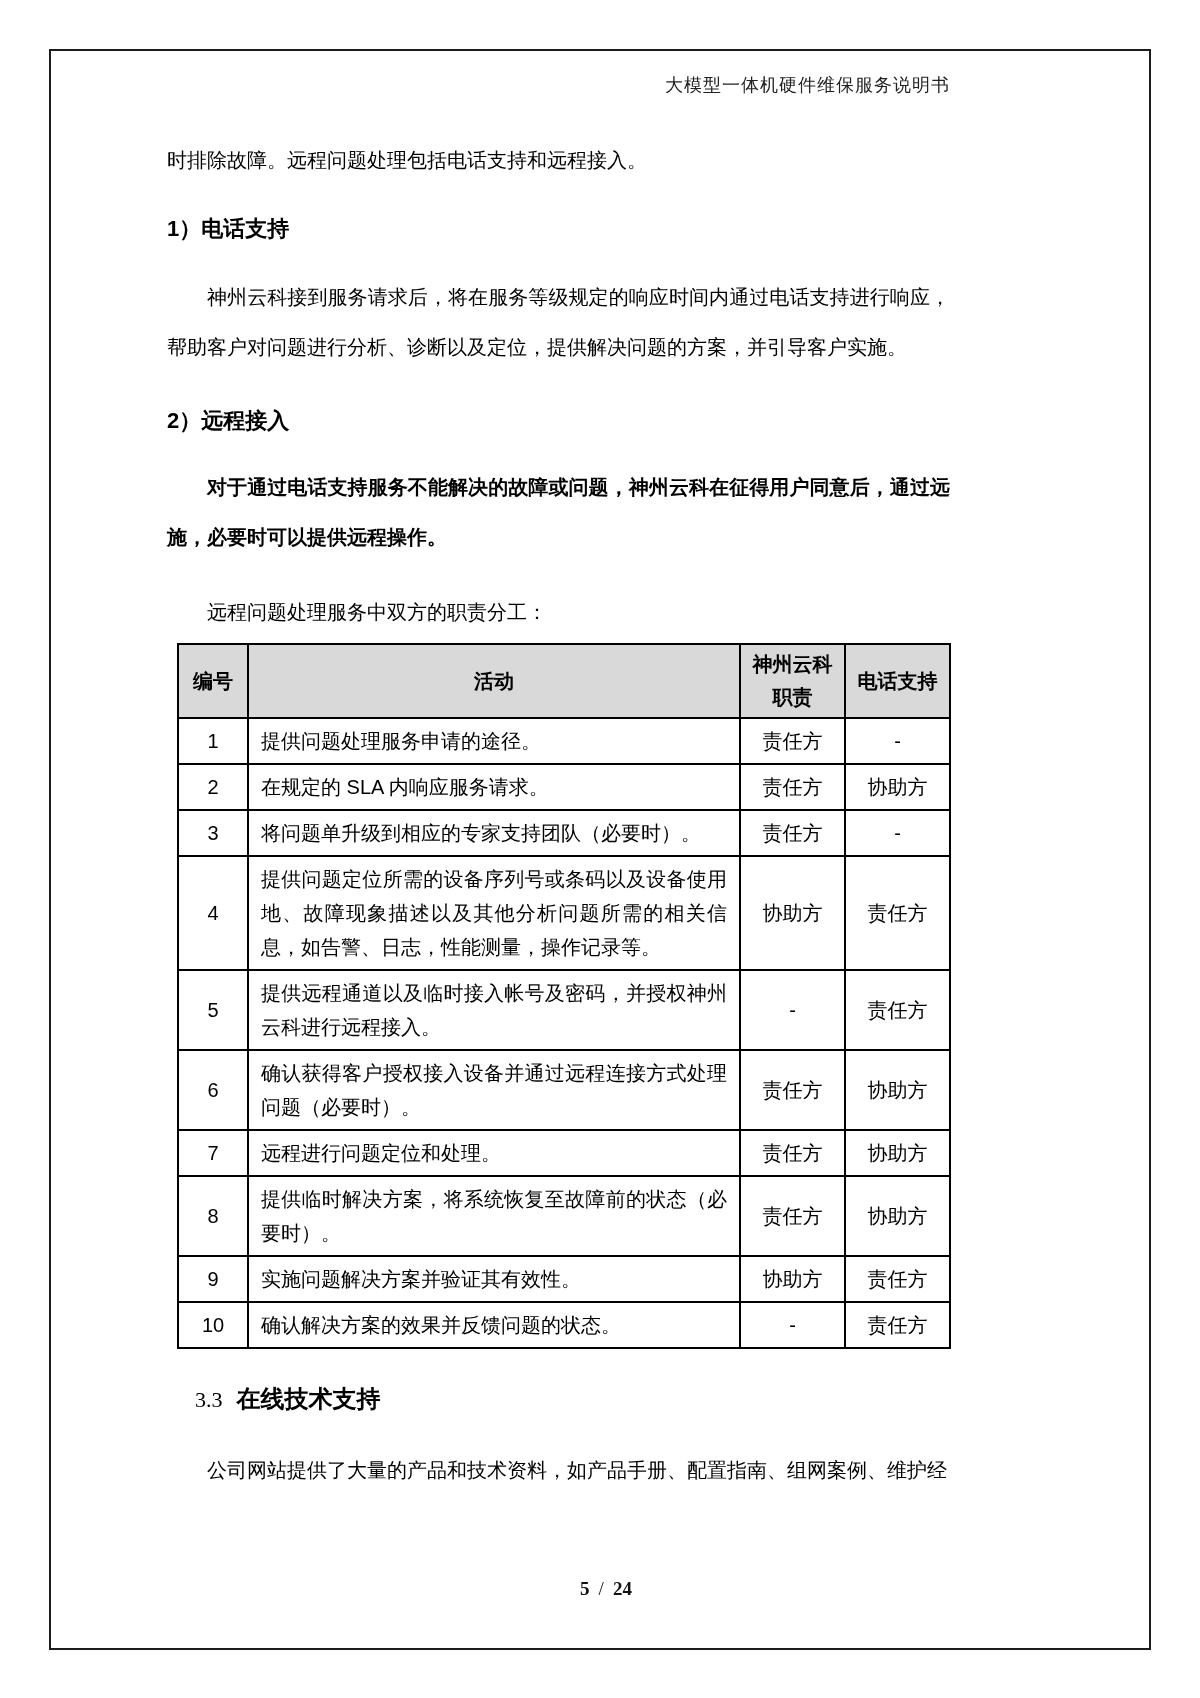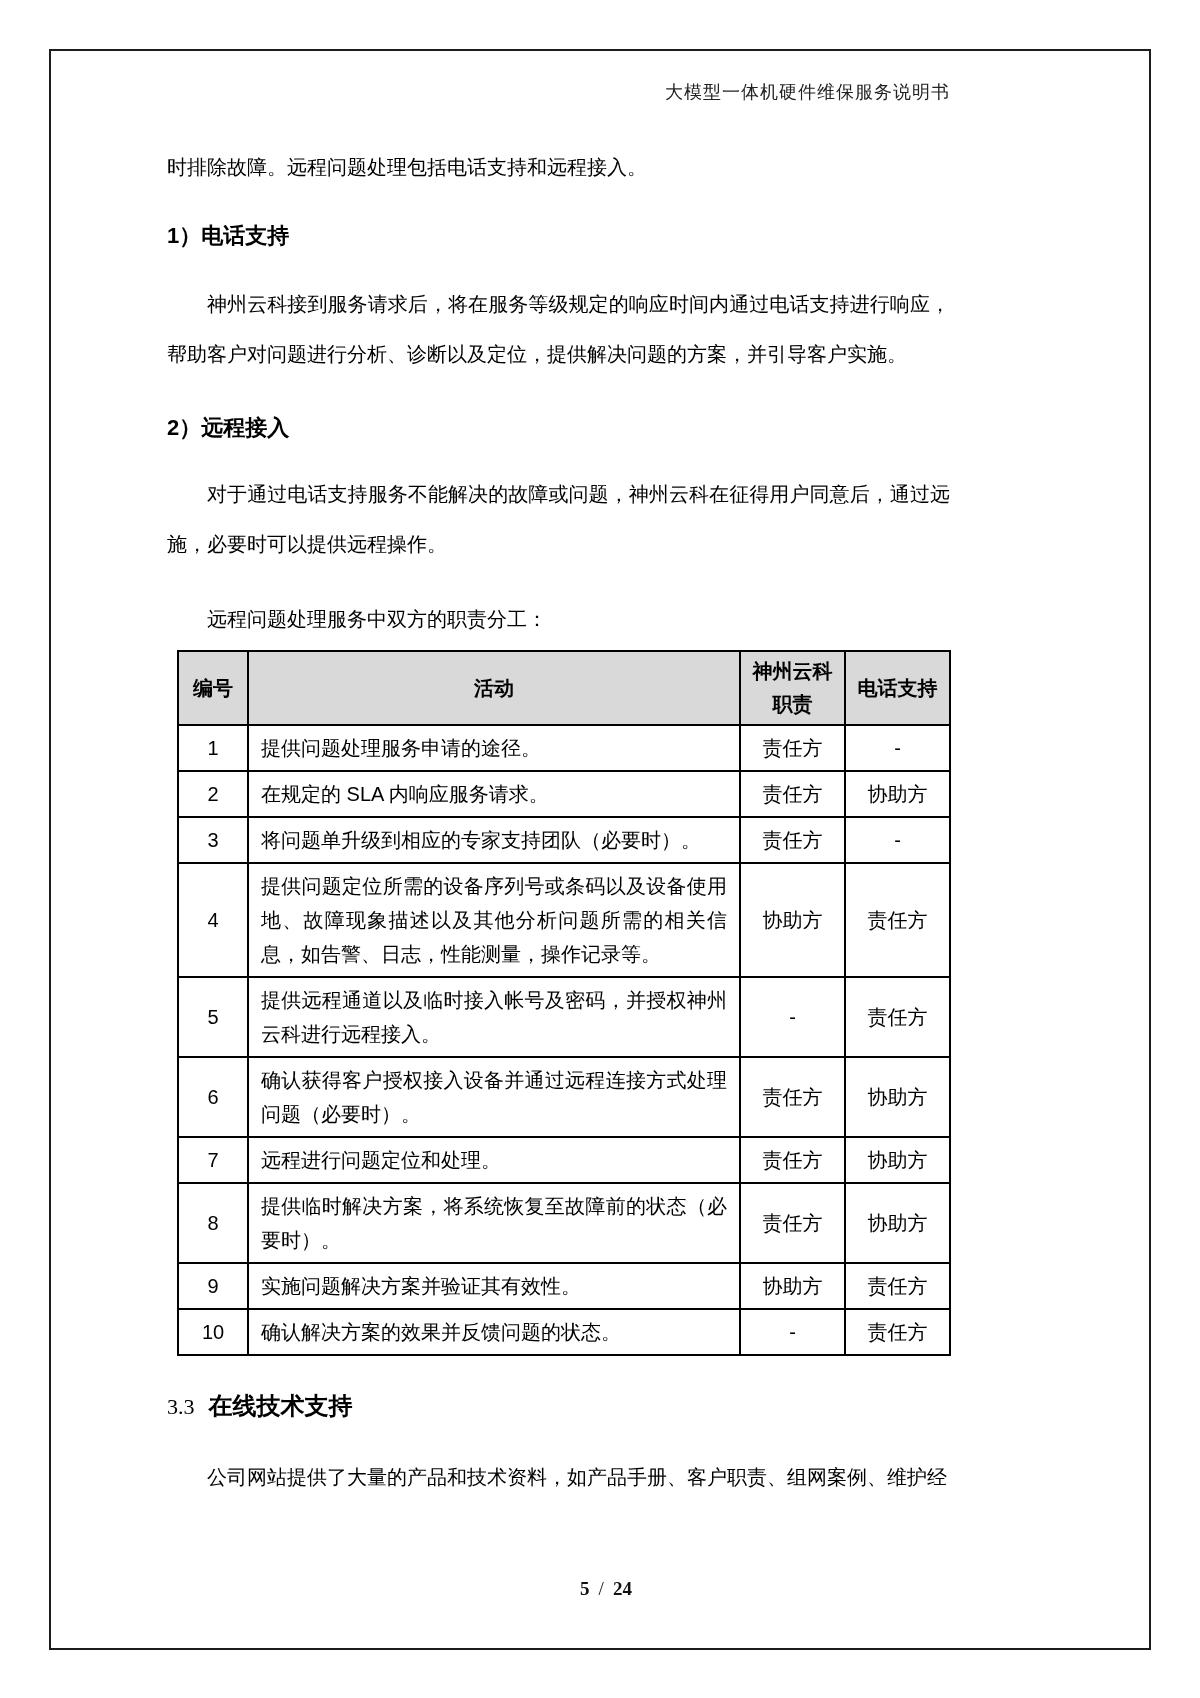--- a/index.html
+++ b/index.html
@@ -7,60 +7,60 @@
   body {
     width:1200px; height:1698px; position:relative;
     font-family:"Liberation Sans", sans-serif; color:#000;
     overflow:hidden;
   }
   .frame {
     position:absolute; left:49px; top:49px;
     width:1102px; height:1601px;
     border:2px solid #1c1c1c;
   }
-  .content { position:absolute; left:167px; top:7px; width:783px; }
+  .content { position:absolute; left:167px; top:0; width:783px; }
 
   .doc-title {
     margin-top:72px; text-align:right;
     font-family:"Liberation Serif", serif;
     font-size:18px; line-height:26px; letter-spacing:1px; color:#222;
   }
 
   .pline, .line { font-size:20px; line-height:50px; }
   .intro { margin-top:37px; }
 
   .sec-heading { font-size:22px; line-height:28px; font-weight:bold; }
   .sec1-heading { margin-top:30px; }
   .sec2-heading { margin-top:35px; }
 
   .para { text-align:justify; }
   .para .line { text-align:justify; text-align-last:justify; }
   .para .line.last { text-align-last:left; }
   .para .line:first-child { text-indent:2em; }
   .sec1-para { margin-top:29px; }
-  .sec2-para { margin-top:27px; }
+  .sec2-para { margin-top:27px;font-weight:bold; }
   .table-intro { margin-top:25px; }
   .sec33-para { margin-top:28px; }
 
   table.resp {
     margin-top:6px; margin-left:10px;
     border-collapse:collapse; table-layout:fixed; width:772px;
   }
   table.resp th, table.resp td {
     border:2px solid #000; vertical-align:middle;
   }
   table.resp th {
     font-size:20px; font-weight:bold; line-height:33px;
     padding:3px 2px; text-align:center; white-space:pre-line;
   }
   table.resp td { font-size:20px; line-height:34px; padding:5px 2px; text-align:center; }
   table.resp td.activity { text-align:justify; padding:5px 12px; }
 
   .sec33-heading { margin-top:35px; line-height:30px; }
-  .sec33-num { font-family:"Liberation Serif", serif; font-size:22px; }
+  .sec33-num { font-family:"Liberation Serif", serif; font-size:22px;margin-left:28px; }
   .sec33-title { font-size:24px; font-weight:bold; margin-left:14px; }
 
   .footer {
     position:absolute; left:55px; top:1578px; width:1102px;
     text-align:center; font-family:"Liberation Serif", serif;
     font-size:19px; font-weight:bold; color:#111;
   }
   .footer .sep { margin:0 9px; font-weight:normal; }
 </style>
 </head>
@@ -170,20 +170,20 @@
           <td class="role">责任方</td>
         </tr>
       </tbody>
   </table>
 
   <div class="sec33-heading">
     <span class="sec33-num">3.3</span><span class="sec33-title">在线技术支持</span>
   </div>
 
   <div class="para sec33-para">
-      <div class="line last">公司网站提供了大量的产品和技术资料，如产品手册、客户职责、组网案例、维护经</div>
+      <div class="line last">公司网站提供了大量的产品和技术资料，如产品手册、配置指南、组网案例、维护经</div>
     </div>
 
 </div>
 
 <div class="footer">
   <span>5</span><span class="sep">/</span><span>24</span>
 </div>
 
 </body></html>

